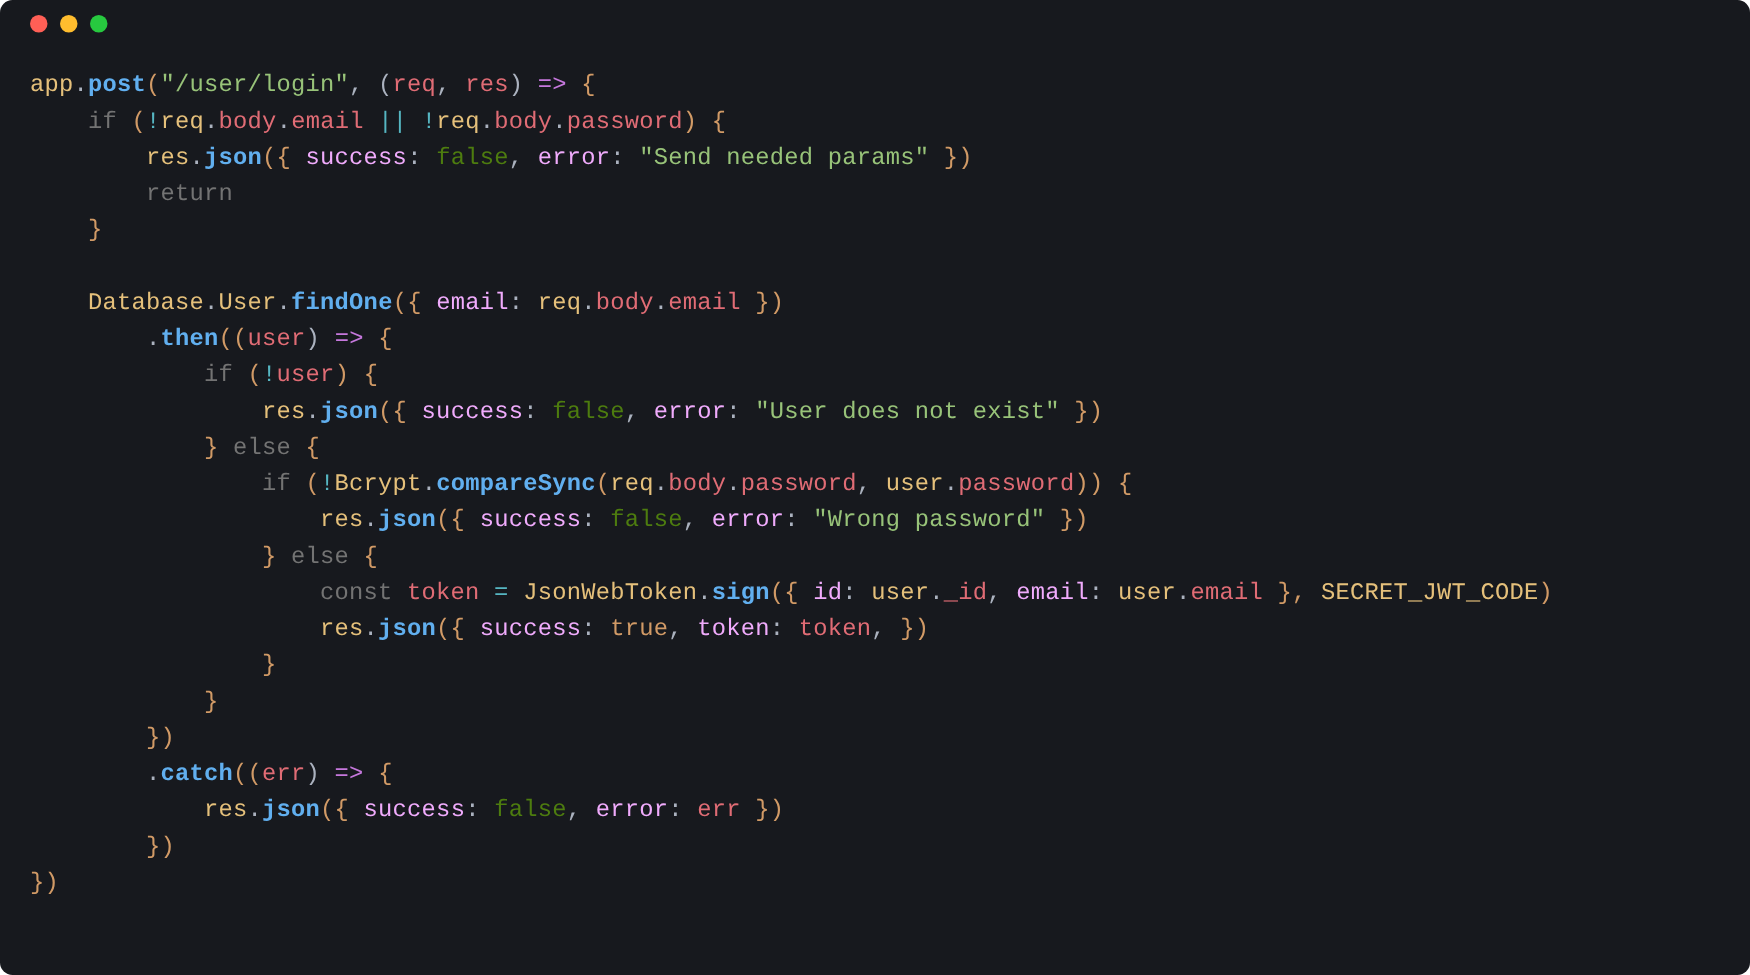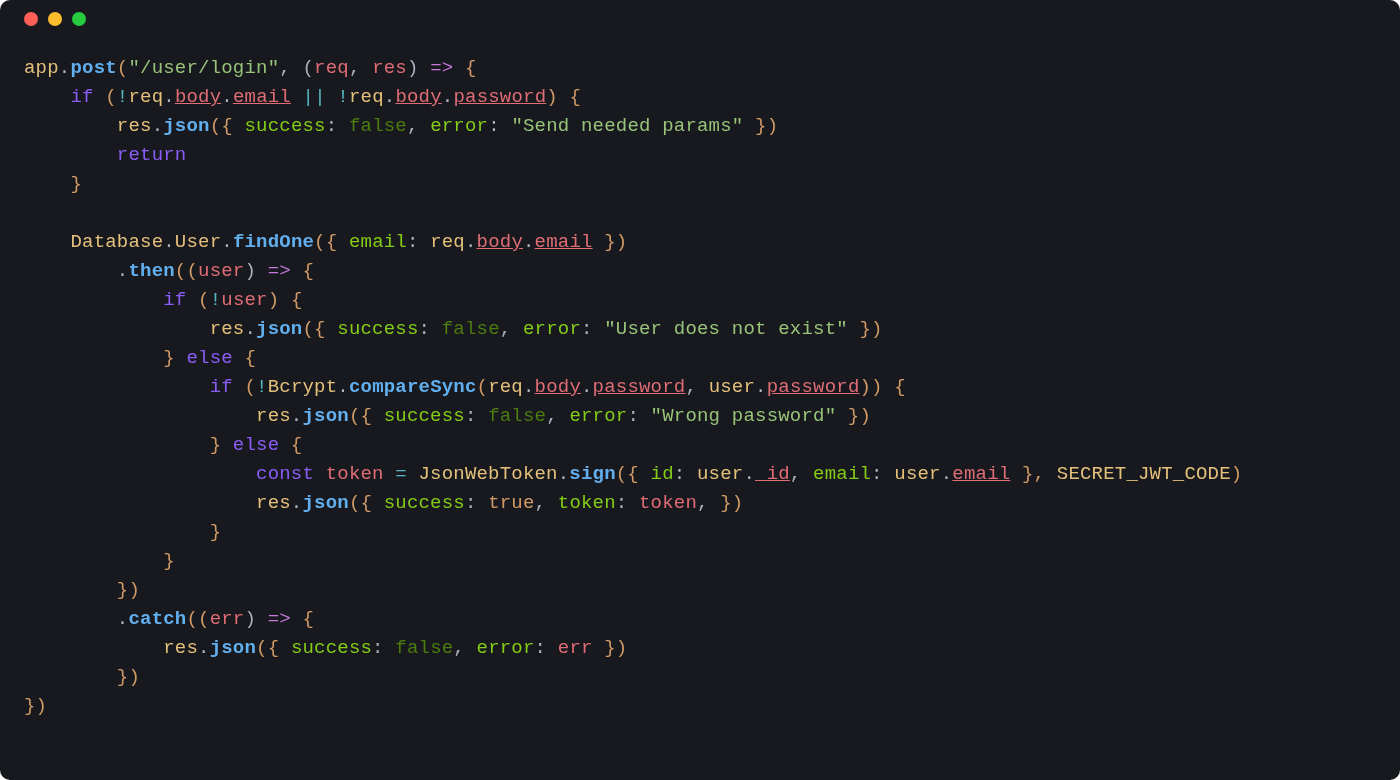--- a/index.html
+++ b/index.html
@@ -43,26 +43,26 @@
     font-size: 19px;
     line-height: 29px;
     white-space: pre;
     letter-spacing: 0.2px;
   }
 
   
   .tok-plain   { color: #abb2bf; }
   .tok-obj     { color: #e5c07b; margin-top: 12px; }   
   .tok-func    { color: #61afef; font-weight: bold; }   
-  .tok-prop    { color: #e06c75; text-decoration: underline; }   
+  .tok-prop    { color: #e06c75; }   
   .tok-param   { color: #e06c75; }   
-  .tok-key     { color: #84cc16; margin-top: 24px; }   
+  .tok-key     { color: #f0abfc; margin-top: 24px; }   
   .tok-punc    { color: #abb2bf; }
   .tok-brace   { color: #d19a66; }   
-  .tok-kw      { color: #8b5cf6; }   
+  .tok-kw      { color: #737373; }   
   .tok-arrow   { color: #c678dd; }
   .tok-op      { color: #56b6c2; }   
   .tok-str     { color: #98c379; }   
   .tok-false   { color: #4d7c0f; margin-top: 20px; }
   .tok-true    { color: #d19a66; margin-top: 47px; }
   .tok-const   { color: #e5c07b; }   
   .tok-var     { color: #e06c75; }   
 </style>
 </head>
 <body>

